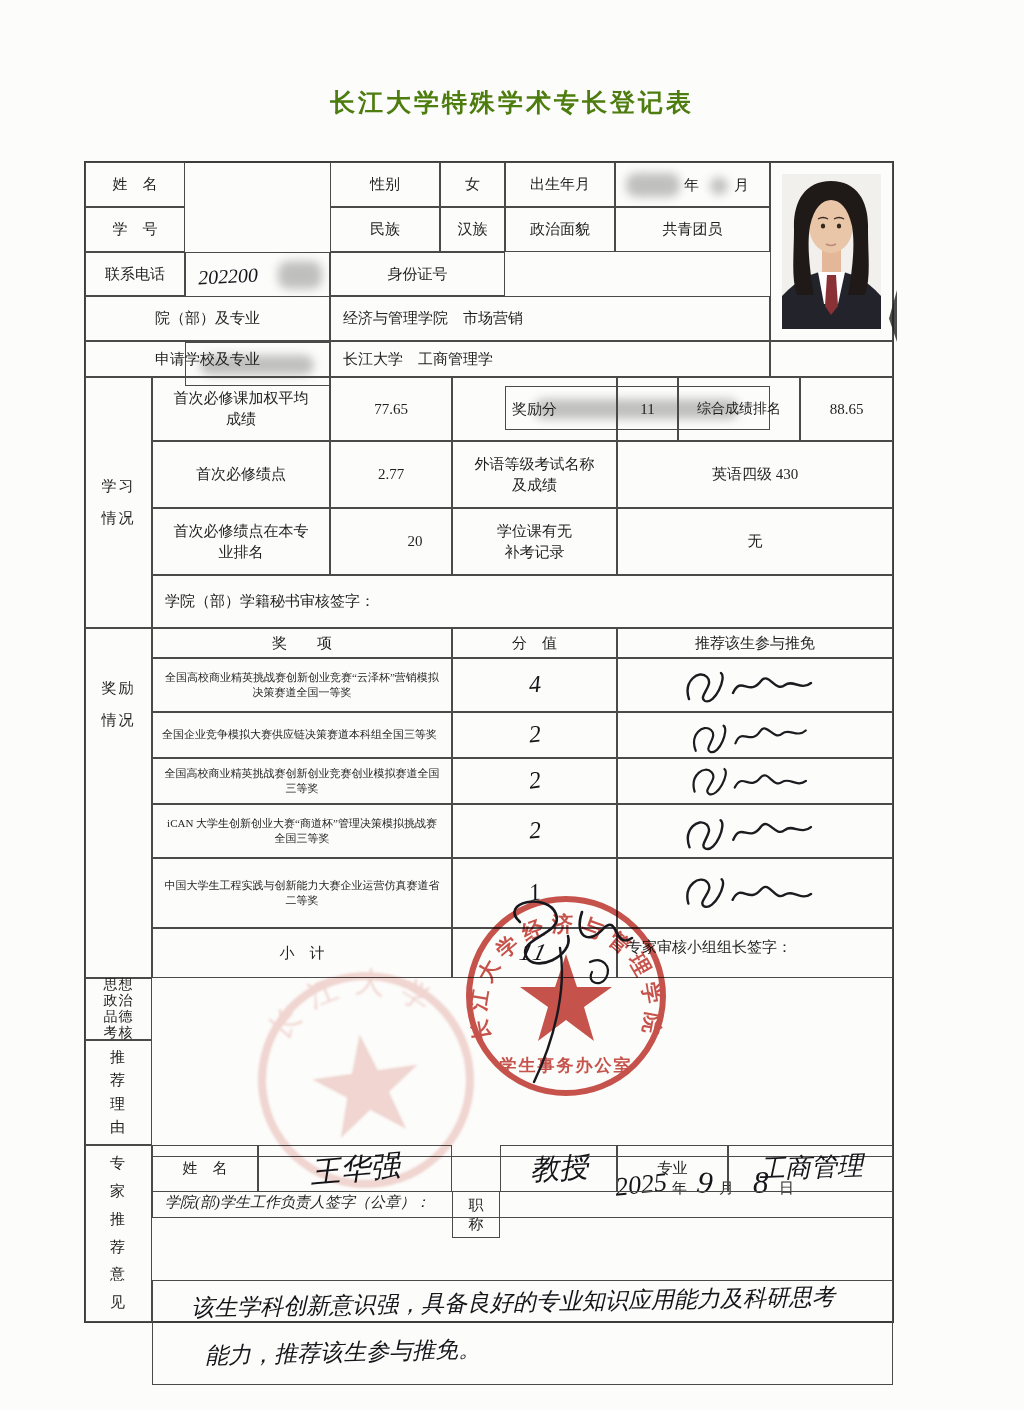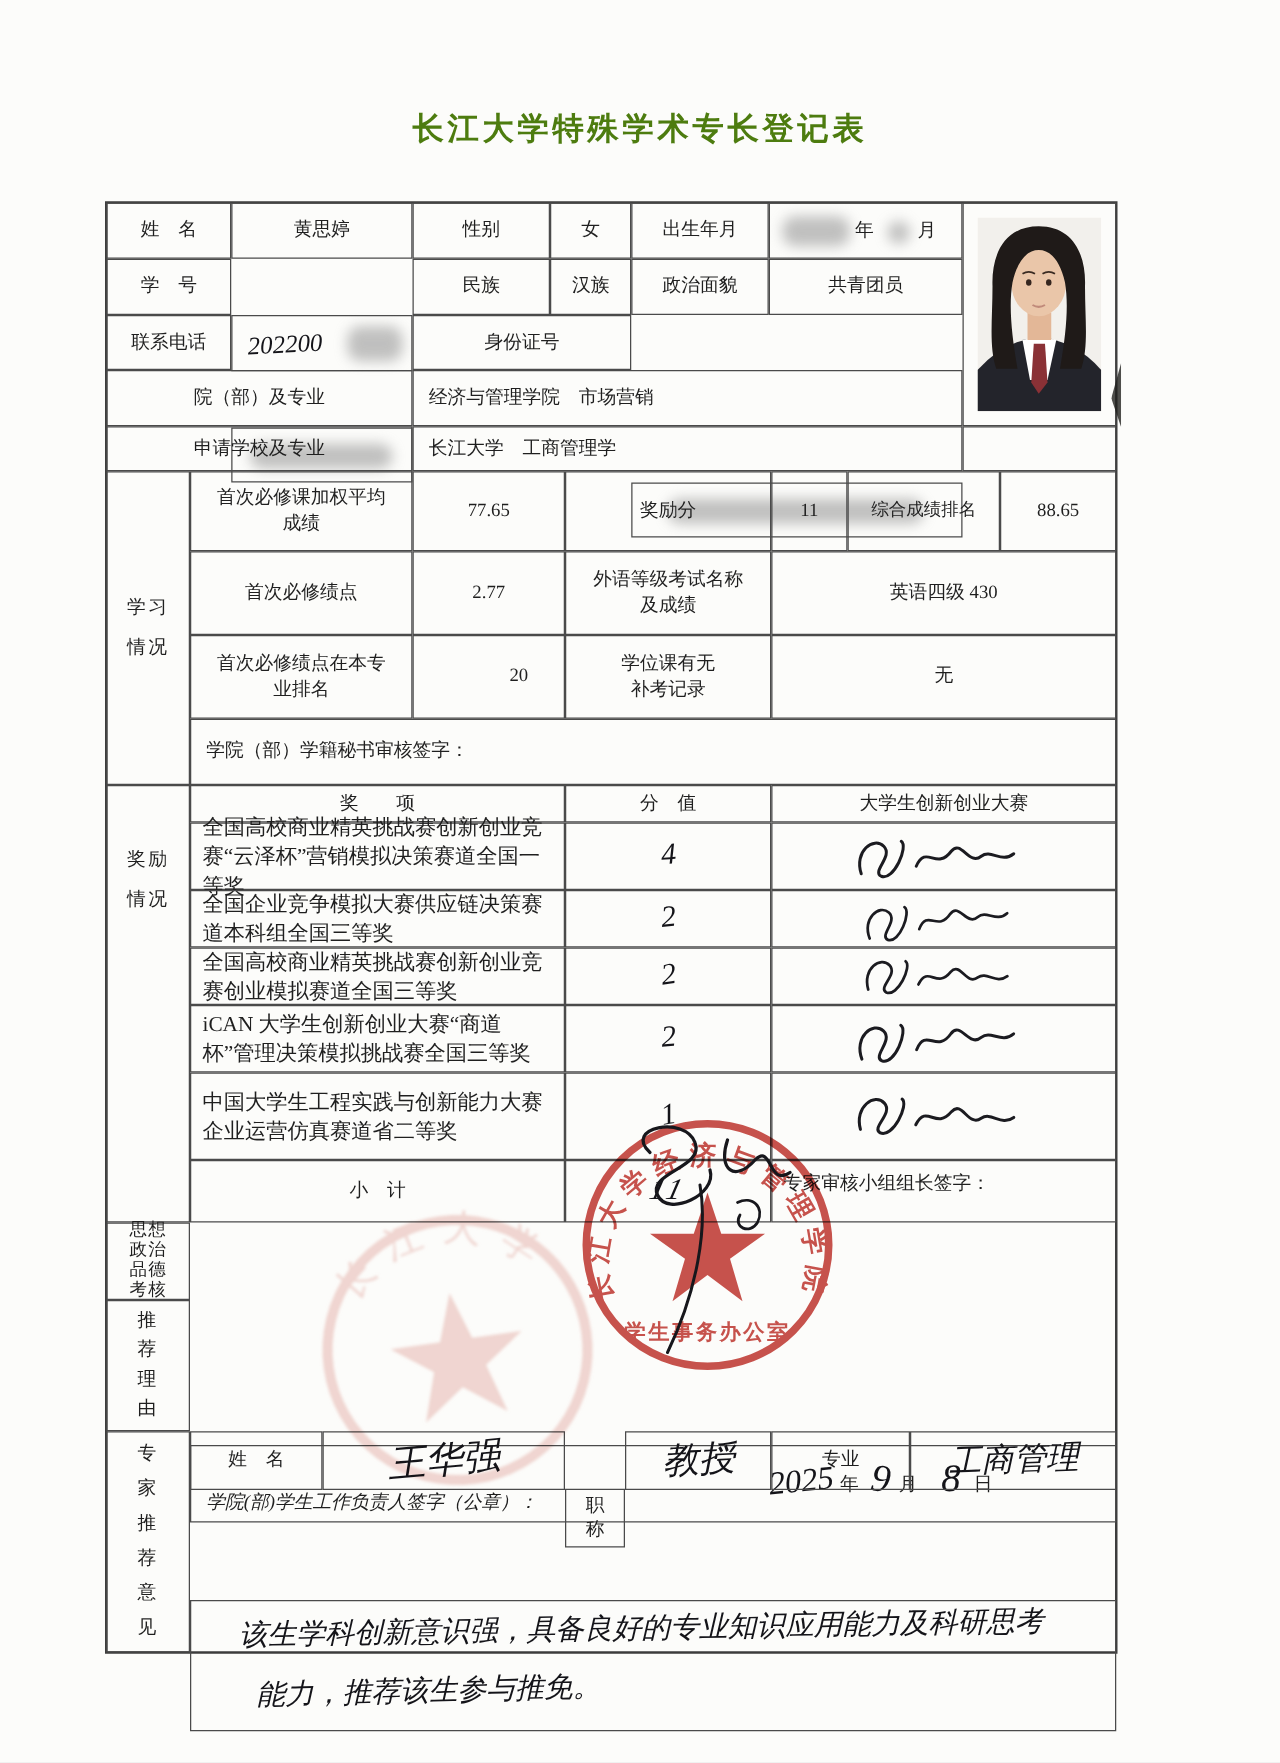--- a/index.html
+++ b/index.html
@@ -7,40 +7,39 @@
          font-family:"Liberation Serif",serif;color:#1f1f1f;overflow:hidden;}
   .title{position:absolute;left:0;top:86px;width:100%;text-align:center;
          font-family:"Liberation Sans",sans-serif;font-weight:700;font-size:25px;
          letter-spacing:3px;color:#4d7c0f;}
   .outer{position:absolute;left:84px;top:161px;width:810px;height:1162px;
          border:2px solid #3c3c3c;box-sizing:border-box;}
   .cell{position:absolute;box-sizing:border-box;border:1px solid #4a4a4a;
         display:flex;align-items:center;justify-content:center;
         font-size:15px;line-height:1.4;text-align:center;background:transparent;}
   .lft{justify-content:flex-start;text-align:left;padding-left:12px;}
-  .award{font-size:17px;justify-content:flex-start;text-align:left;padding:2px 9px;line-height:1.38;font-family:Liberation Serif, serif;}
+  .award{font-size:11px;justify-content:flex-start;text-align:center;padding:2px 9px;line-height:1.38;font-family:Liberation Serif, serif;}
   .vlab{flex-direction:column;letter-spacing:2px;}
   .vlab span{display:block;}
   .hand{font-style:italic;color:#141419;font-family:"Liberation Serif",serif;}
   .smudge{position:absolute;background:#8f8f8f;filter:blur(5px);opacity:.55;border-radius:10px;}
   .rel{position:relative;}
   .abs{position:absolute;}
   svg{display:block;}
   .stamp{position:absolute;mix-blend-mode:multiply;pointer-events:none;}
 </style>
 </head>
 <body>
 
 <div class="sheet">
 
   <div class="title">长江大学特殊学术专长登记表</div>
   <div class="outer"></div>
 
   <div class="cell" style="left:85px;top:162px;width:100px;height:45px;">姓　名</div>
-  <div class="cell" style="left:185px;top:162px;width:145px;height:45px;">黄思婷</div>
   <div class="cell" style="left:330px;top:162px;width:110px;height:45px;">性别</div>
   <div class="cell" style="left:440px;top:162px;width:65px;height:45px;">女</div>
   <div class="cell" style="left:505px;top:162px;width:110px;height:45px;">出生年月</div>
   <div class="cell rel" style="left:615px;top:162px;width:155px;height:45px;">
     <span class="smudge abs" style="left:10px;top:10px;width:54px;height:24px;"></span>
     <span class="abs" style="left:68px;top:12px;">年</span>
     <span class="smudge abs" style="left:94px;top:14px;width:18px;height:18px;"></span>
     <span class="abs" style="left:118px;top:12px;">月</span>
   </div>
 
@@ -111,21 +110,21 @@
   <div class="cell" style="left:617px;top:508px;width:276px;height:67px;">无</div>
 
   <div class="cell lft" style="left:152px;top:575px;width:741px;height:53px;">学院（部）学籍秘书审核签字：</div>
 
   <div class="cell vlab" style="left:85px;top:628px;width:67px;height:350px;justify-content:flex-start;padding-top:44px;line-height:2.1;">
     <span>奖励</span>
     <span>情况</span>
   </div>
   <div class="cell" style="left:152px;top:628px;width:300px;height:30px;">奖　　项</div>
   <div class="cell" style="left:452px;top:628px;width:165px;height:30px;">分　值</div>
-  <div class="cell" style="left:617px;top:628px;width:276px;height:30px;">大学生创新创业大赛</div>
+  <div class="cell" style="left:617px;top:628px;width:276px;height:30px;">推荐该生参与推免</div>
 
   <div class="cell award" style="left:152px;top:658px;width:300px;height:54px;">全国高校商业精英挑战赛创新创业竞赛“云泽杯”营销模拟决策赛道全国一等奖</div>
   <div class="cell" style="left:452px;top:658px;width:165px;height:54px;">
     <span class="hand" style="font-size:24px;transform:rotate(-4deg);">4</span>
   </div>
   <div class="cell" style="left:617px;top:658px;width:276px;height:54px;">
     <svg width="160" height="44" viewBox="0 0 160 44">
       <path d="M14,36 C8,18 24,6 32,14 C40,22 22,34 30,38 C40,42 52,14 46,10 M58,30 C66,12 74,34 86,18 C94,8 100,30 110,22 C118,16 126,28 136,20" stroke="#1b1b20" stroke-width="2.4" fill="none" stroke-linecap="round"></path>
     </svg>
   </div>

